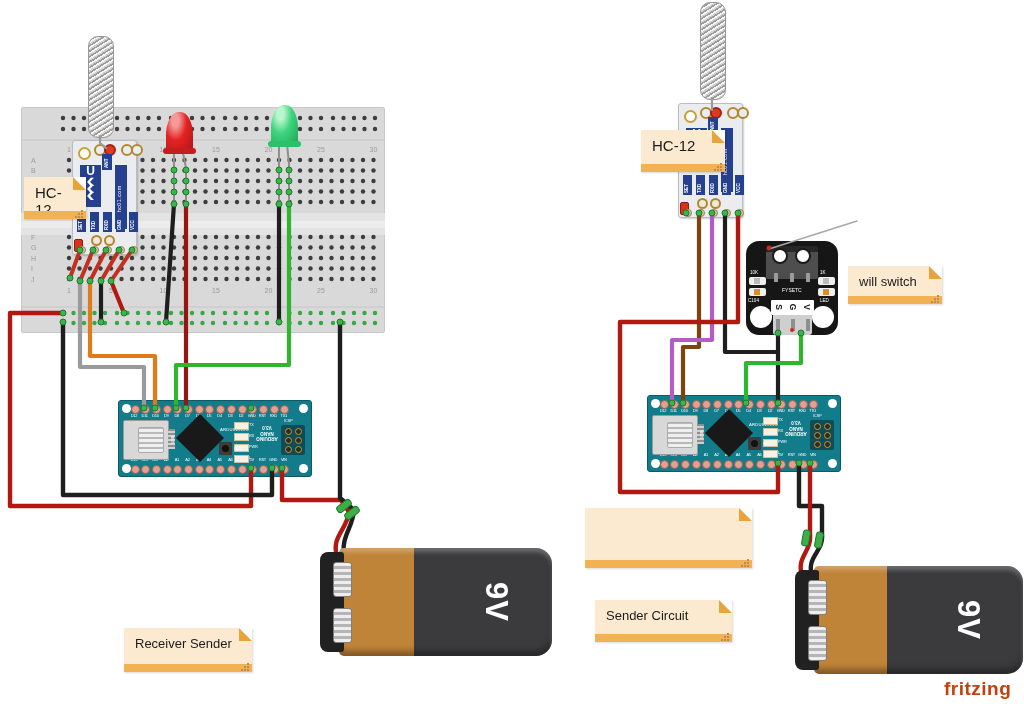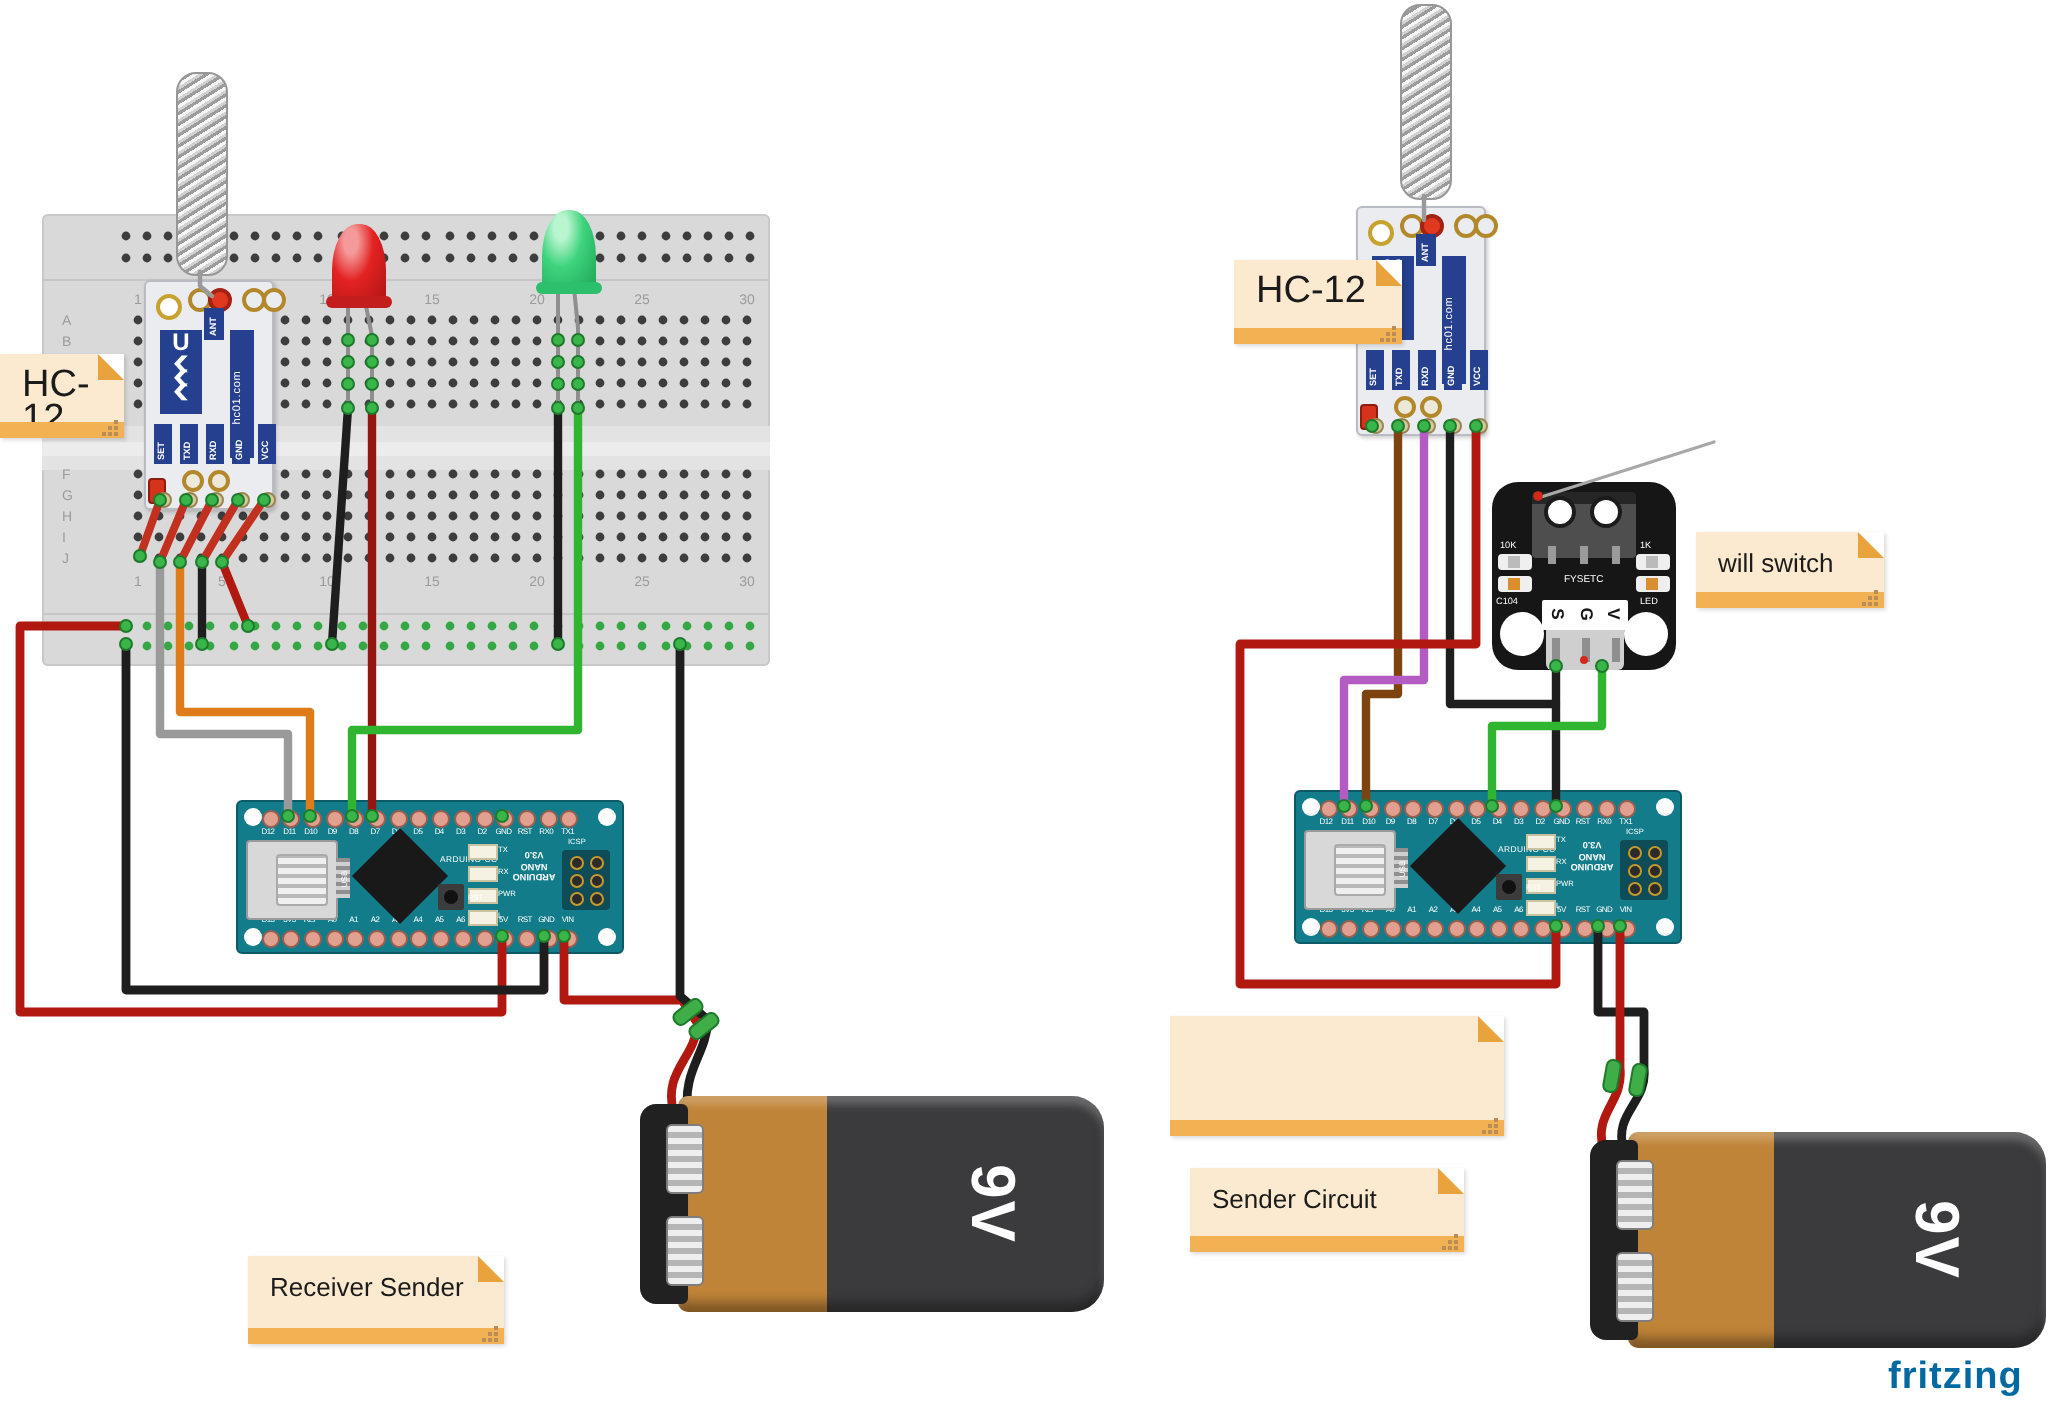--- a/index.html
+++ b/index.html
@@ -103,22 +103,22 @@
   .led{z-index:5;border-radius:46% 46% 16% 16% / 58% 58% 9% 9%;}
   .led .flange{position:absolute;left:-3px;bottom:-2px;width:33px;height:6px;border-radius:3px;}
   #led-red{left:166px;top:112px;width:27px;height:40px;
            background:radial-gradient(ellipse at 35% 22%,#f59a9a 0 14%,#e32222 45%,#ad1414 100%);}
   #led-red .flange{background:#c41d1d;}
   #led-green{left:271px;top:105px;width:27px;height:40px;
              background:radial-gradient(ellipse at 35% 22%,#b9f5cf 0 14%,#3ed47e 45%,#1da454 100%);}
   #led-green .flange{background:#2cc06c;}
   
   #wire-svg{left:0;top:0;z-index:4;pointer-events:none;}
-  #watermark{left:944px;top:678px;color:#0369a1;font-size:19px;font-weight:bold;letter-spacing:.5px;z-index:6;}
-  .hc12-note-sm{font-size:19px;}
+  #watermark{left:944px;top:678px;color:#c2410c;font-size:19px;font-weight:bold;letter-spacing:.5px;z-index:6;}
+  .hc12-note-sm{font-size:15px;margin-left:24px;}
 </style>
 </head>
 <body>
 
 <div id="breadboard" class="abs">
   <svg id="bb-svg" width="364" height="226" style="position:absolute;left:0;top:0">
       <rect x="0" y="106" width="364" height="22" fill="#e3e3e3"></rect>
       <rect x="0" y="114" width="364" height="7" fill="#ececec"></rect>
       <line x1="0" y1="33" x2="364" y2="33" stroke="#c6c6c6"></line>
       <line x1="0" y1="200" x2="364" y2="200" stroke="#c6c6c6"></line>
@@ -1016,21 +1016,21 @@
   <span class="txt">HC-12</span>
   <span class="strip"></span><span class="fold"></span><span class="grip"></span>
 </div>
 <div class="note abs" style="left:848px;top:266px;width:94px;height:38px">
   <span class="txt">will switch</span>
   <span class="strip"></span><span class="fold"></span><span class="grip"></span>
 </div>
 <div class="note abs" style="left:585px;top:508px;width:167px;height:60px">
   <span class="strip"></span><span class="fold"></span><span class="grip"></span>
 </div>
-<div class="note abs" style="left:595px;top:584px;width:137px;height:42px">
+<div class="note abs" style="left:595px;top:600px;width:137px;height:42px">
   <span class="txt">Sender Circuit</span>
   <span class="strip"></span><span class="fold"></span><span class="grip"></span>
 </div>
 <div class="note abs" style="left:124px;top:628px;width:128px;height:44px">
   <span class="txt">Receiver Sender</span>
   <span class="strip"></span><span class="fold"></span><span class="grip"></span>
 </div>
 
 <div id="watermark" class="abs">fritzing</div>
 

